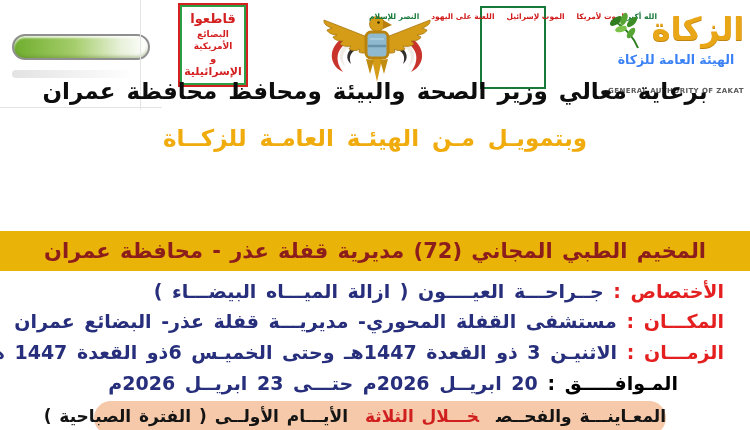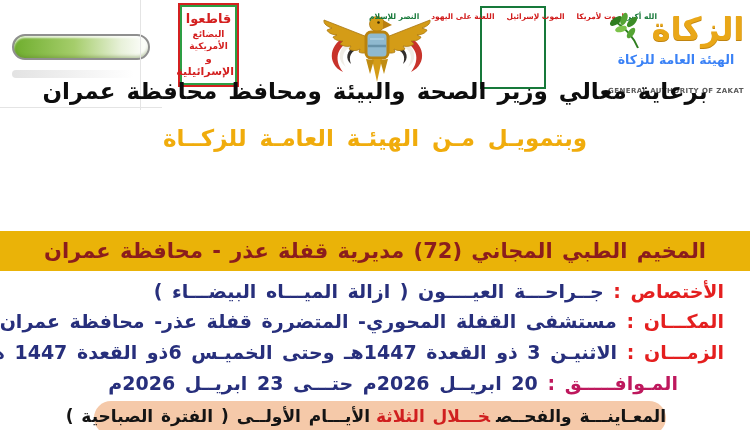--- a/index.html
+++ b/index.html
@@ -17,21 +17,21 @@
     box-shadow:inset 0 2px 2px rgba(255,255,255,.8), inset 0 -2px 3px rgba(90,120,40,.35);
   }
   .green-capsule-echo{
     position:absolute;left:12px;top:70px;width:122px;height:8px;border-radius:4px;
     background:linear-gradient(90deg,#d9d9d9,#ffffff);opacity:.75;
   }
   .scan-line-v{position:absolute;left:140px;top:0;width:1px;height:110px;background:#e4e4e4;}
   .scan-line-h{position:absolute;left:0;top:107px;width:162px;height:1px;background:#e4e4e4;}
 
   .boycott-box{
-    position:absolute;left:178px;top:3px;width:61px;height:84px;
+    position:absolute;left:178px;top:3px;width:70px;height:84px;
     border:2px solid #d42020;box-shadow:inset 0 0 0 2px #2d9e44;
     background:#fff;display:flex;flex-direction:column;justify-content:center;
     text-align:center;color:#d42020;font-weight:bold;direction:rtl;padding:3px;
   }
   .boycott-box .b0{font-size:13px;line-height:1.3;}
   .boycott-box .b1{font-size:9px;line-height:1.4;}
   .boycott-box .b2{font-size:10px;line-height:1.1;}
   .boycott-box .b3{font-size:11px;line-height:1.4;}
 
   .emblem{position:absolute;left:312px;top:6px;}
@@ -64,28 +64,28 @@
   .banner{
     position:absolute;left:0;top:231px;width:100%;height:40px;
     background:#eab308;color:#8b1d1d;font-weight:bold;font-size:21px;
     text-align:center;line-height:40px;direction:rtl;word-spacing:2px;
   }
 
   .d-line{position:absolute;right:26px;direction:rtl;font-weight:bold;font-size:19px;white-space:nowrap;word-spacing:3px;}
   .d-label{color:#e41f1f;}
   .d-text{color:#272f7c;}
   .d-0{top:280px;} .d-1{top:310px;} .d-2{top:341px;} .d-3{top:372px;right:72px;}
-  .d-3 .d-label{color:#be185d;}
+  .d-3 .d-label{color:#000000;}
 
   .footer-capsule{
     position:absolute;left:94px;top:401px;width:572px;height:34px;
     background:#f5c9a9;border-radius:17px;text-align:center;direction:rtl;
     font-weight:bold;font-size:17px;color:#141414;line-height:31px;word-spacing:2px;white-space:nowrap;
   }
-  .footer-capsule .hl{color:#d01f1f;margin:0 6px;}
+  .footer-capsule .hl{color:#d01f1f;margin:0 17px;}
 </style>
 </head>
 <body>
 
 <div class="page">
 
   <div class="green-capsule"></div>
   <div class="green-capsule-echo"></div>
   <div class="scan-line-v"></div>
   <div class="scan-line-h"></div>
@@ -156,21 +156,21 @@
   <div class="tline l-funding">وبتمويـل مـن الهيئـة العامـة للزكــاة</div>
 
   <div class="banner">المخيم الطبي المجاني (72) مديرية قفلة عذر - محافظة عمران</div>
 
   <div class="d-line d-0">
     <span class="d-label">الأختصاص :</span>
     <span class="d-text">جــراحـــة العيــــون ( ازالة الميـــاه البيضـــاء )</span>
   </div>
   <div class="d-line d-1">
     <span class="d-label">المكـــان :</span>
-    <span class="d-text">مستشفى القفلة المحوري- المتضررة قفلة عذر-  محافظة عمران</span>
+    <span class="d-text">مستشفى القفلة المحوري- مديريـــة قفلة عذر-  البضائع عمران</span>
   </div>
   <div class="d-line d-2">
     <span class="d-label">الزمـــان :</span>
     <span class="d-text">الاثنيـن 3 ذو القعدة 1447هـ وحتى الخميـس 6ذو القعدة 1447 هجـريـة</span>
   </div>
   <div class="d-line d-3">
     <span class="d-label">المـوافـــــق :</span>
     <span class="d-text">20 ابريــل 2026م  حتـــى 23 ابريــل 2026م</span>
   </div>
 

